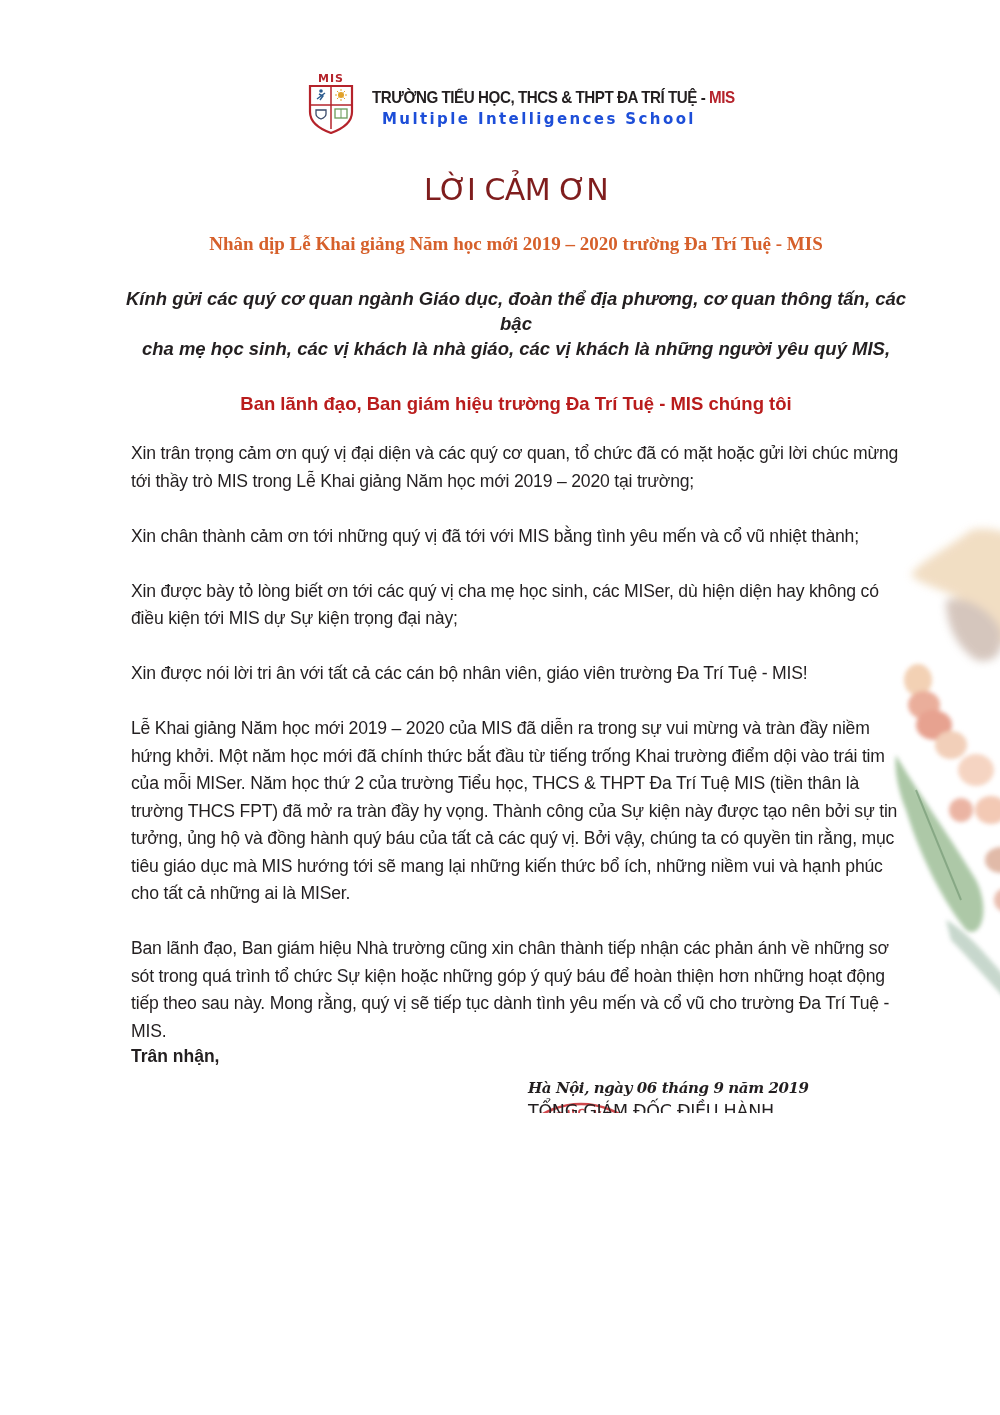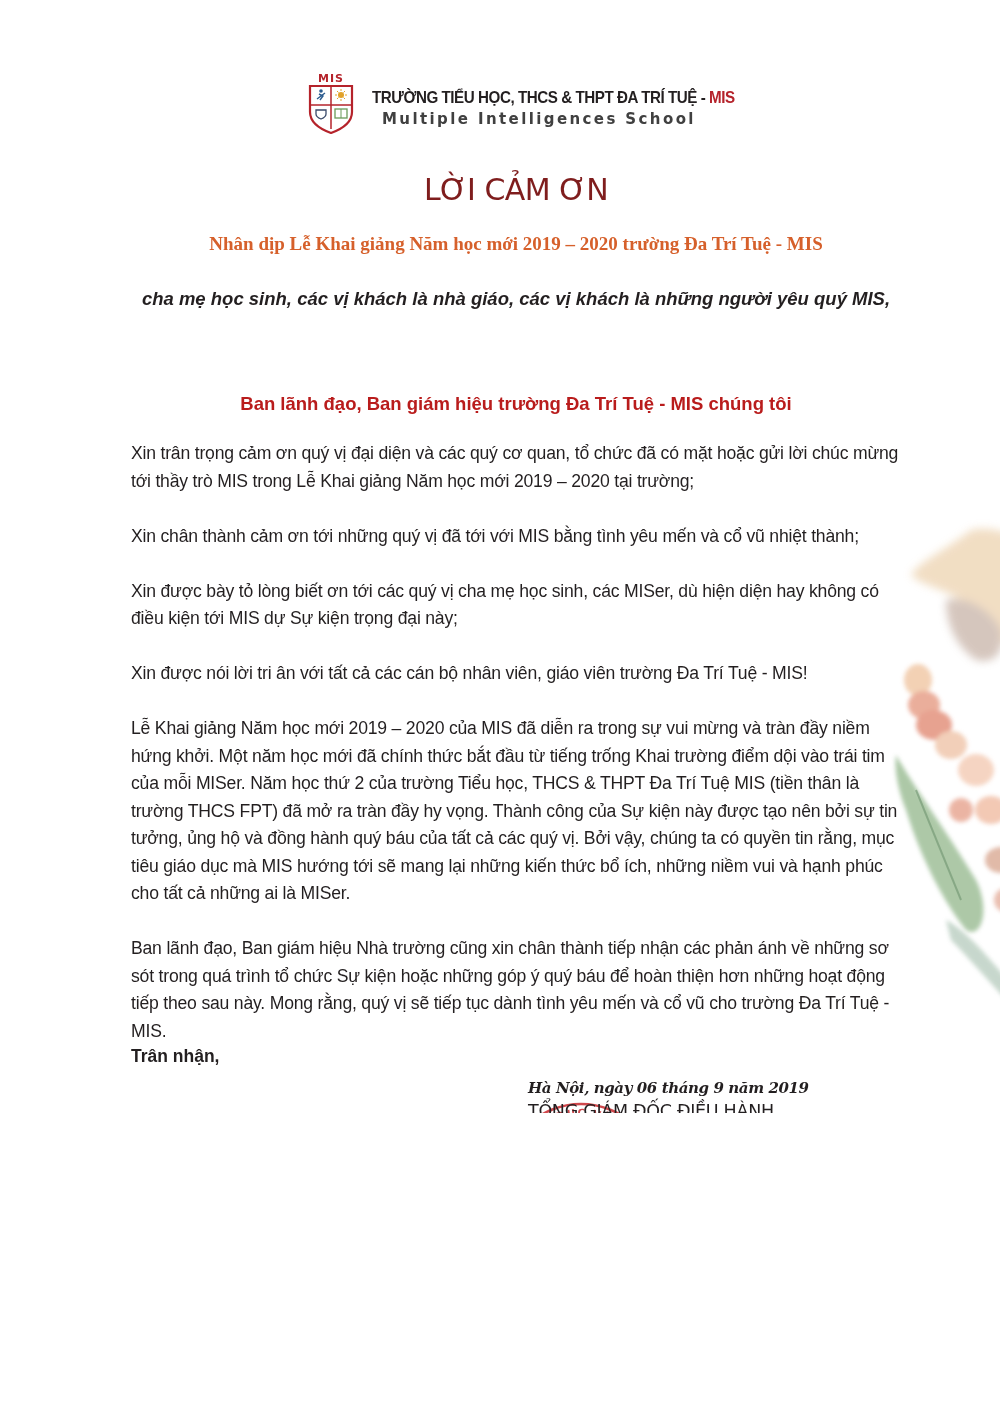--- a/index.html
+++ b/index.html
@@ -9,21 +9,21 @@
     .page { position: absolute; left: 16px; top: 0; width: 1000px; height: 1113px; background: #ffffff; overflow: hidden; border-radius: 22px; }
 
     
     .deco { position: absolute; left: 0; top: 0; width: 1000px; height: 1415px; pointer-events: none; }
 
     
     .header { position: absolute; left: 288px; top: 72px; width: 460px; height: 60px; }
     .logo { position: absolute; left: 0; top: 0; width: 54px; height: 62px; }
     .school-name { position: absolute; left: 68px; top: 16px; font-size: 16.5px; font-weight: bold; letter-spacing: -0.5px; color: #231f20; white-space: nowrap; font-family: "Liberation Sans", sans-serif; transform: scaleX(0.92); transform-origin: left center; }
     .school-name .mis { color: #b5232b; }
-    .school-en { position: absolute; left: 78px; top: 38px; font-size: 15px; font-weight: bold; letter-spacing: 2.4px; color: #404040; white-space: nowrap; font-family: "DejaVu Sans", sans-serif; }
+    .school-en { position: absolute; left: 78px; top: 38px; font-size: 15px; font-weight: bold; letter-spacing: 2.4px; color: #1d4ed8; white-space: nowrap; font-family: "DejaVu Sans", sans-serif; }
 
     .title { position: absolute; left: 0; width: 1000px; top: 172px; text-align: center; font-size: 30px; color: #7f1d1d; font-family: "DejaVu Sans", sans-serif; letter-spacing: -0.5px; }
     .subtitle { position: absolute; left: 0; width: 1000px; top: 233px; text-align: center; font-size: 19px; font-weight: bold; color: #d6602b; font-family: Liberation Serif, serif; }
 
     .salutation { position: absolute; left: 100px; width: 800px; top: 286px; text-align: center; font-size: 18.5px; font-style: italic; font-weight: bold; line-height: 25px; color: #231f20; font-family: "Liberation Sans", sans-serif; }
 
     .signer-org { position: absolute; left: 0; width: 1000px; top: 393px; text-align: center; font-size: 18.5px; font-weight: bold; color: #b91c1c; font-family: "Liberation Sans", sans-serif; }
 
     .body { position: absolute; left: 115px; width: 775px; top: 440px; font-size: 17.6px; line-height: 27.5px; color: #231f20; font-family: Liberation Sans, sans-serif; letter-spacing: -0.2px; }
     .body p { margin-bottom: 27.5px; }
@@ -129,20 +129,21 @@
       <line x1="37" y1="37" x2="37" y2="46" stroke="#6a9a5a" stroke-width="1"></line>
     </svg>
     <div class="school-name"><span>TRƯỜNG TIỂU HỌC, THCS &amp; THPT ĐA TRÍ TUỆ - </span><span class="mis">MIS</span></div>
     <div class="school-en">Multiple Intelligences School</div>
   </div>
 
   <div class="title">LỜI CẢM ƠN</div>
   <div class="subtitle">Nhân dịp Lễ Khai giảng Năm học mới 2019 – 2020 trường Đa Trí Tuệ - MIS</div>
 
   <div class="salutation">
+    <div>Kính gửi các quý cơ quan ngành Giáo dục, đoàn thể địa phương, cơ quan thông tấn, các bậc</div>
     <div>cha mẹ học sinh, các vị khách là nhà giáo, các vị khách là những người yêu quý MIS,</div>
   </div>
 
   <div class="signer-org">Ban lãnh đạo, Ban giám hiệu trường Đa Trí Tuệ - MIS chúng tôi</div>
 
   <div class="body">
     <p>Xin trân trọng cảm ơn quý vị đại diện và các quý cơ quan, tổ chức đã có mặt hoặc gửi lời chúc mừng tới thầy trò MIS trong Lễ Khai giảng Năm học mới 2019 – 2020 tại trường;</p>
     <p>Xin chân thành cảm ơn tới những quý vị đã tới với MIS bằng tình yêu mến và cổ vũ nhiệt thành;</p>
     <p>Xin được bày tỏ lòng biết ơn tới các quý vị cha mẹ học sinh, các MISer, dù hiện diện hay không có điều kiện tới MIS dự Sự kiện trọng đại này;</p>
     <p>Xin được nói lời tri ân với tất cả các cán bộ nhân viên, giáo viên trường Đa Trí Tuệ - MIS!</p>

